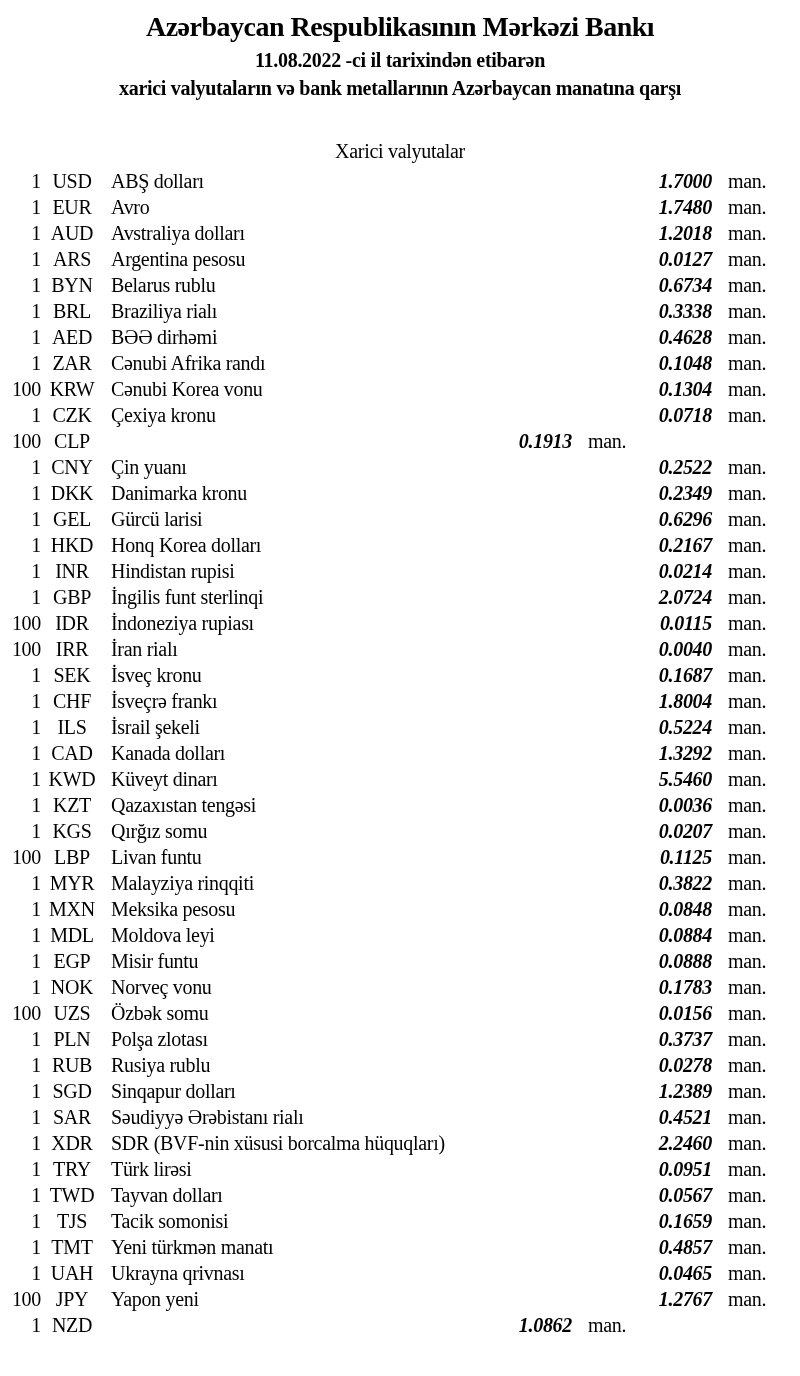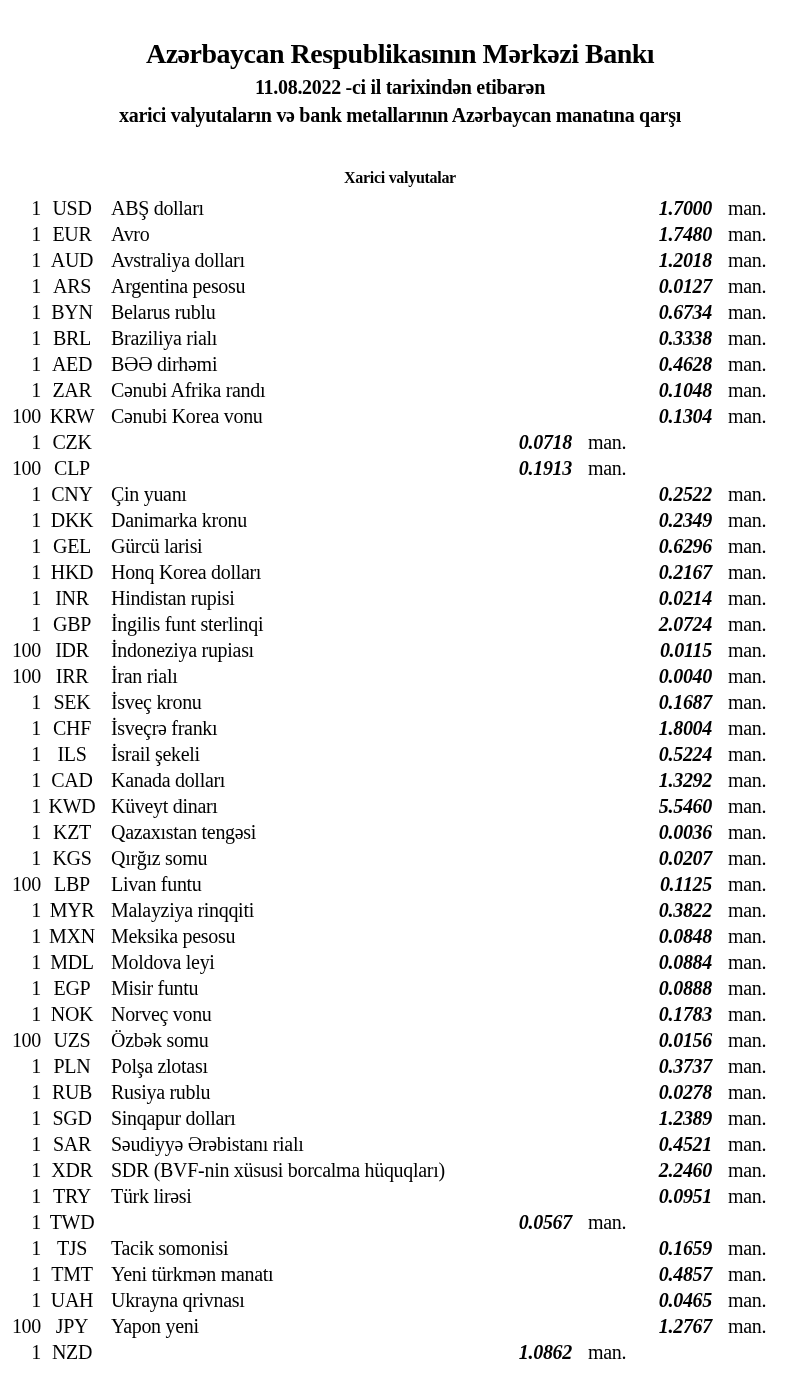--- a/index.html
+++ b/index.html
@@ -8,21 +8,20 @@
     background: #ffffff;
   }
   .page {
     position: relative;
     width: 800px;
     height: 1336px;
     background: #ffffff;
     color: #000000;
     font-family: "Liberation Serif", "DejaVu Serif", serif;
     overflow: hidden;
-    margin-top: 27px;
   }
   .doc-header {
     text-align: center;
   }
   .doc-title {
     margin: 8px 0 0 0;
     font-size: 28px;
     line-height: 38px;
     font-weight: bold;
     letter-spacing: -0.5px;
@@ -31,23 +30,23 @@
   .doc-subtitle,
   .doc-bulletin-line {
     font-size: 20px;
     line-height: 28px;
     font-weight: bold;
     letter-spacing: -0.3px;
   }
   .section-title {
     margin-top: 36px;
     text-align: center;
-    font-size: 16px;
+    font-size: 20px;
     line-height: 26px;
-    font-weight: bold;
+    font-weight: normal;
     letter-spacing: -0.3px;
   }
   .rates-table {
     margin-top: 4px;
   }
   .row {
     display: grid;
     grid-template-columns: 41px 62px 1fr 140px 72px;
     height: 26px;
     line-height: 26px;
@@ -143,20 +142,21 @@
         <span class="qty">100</span>
         <span class="code">KRW</span>
         <span class="cname">Cənubi Korea vonu</span>
         <span class="rate">0.1304</span>
         <span class="unit">man.</span>
       </div>
 
       <div class="row">
         <span class="qty">1</span>
         <span class="code">CZK</span>
+        <span class="cname">Çexiya kronu</span>
         <span class="rate">0.0718</span>
         <span class="unit">man.</span>
       </div>
 
       <div class="row">
         <span class="qty">100</span>
         <span class="code">CLP</span>
         <span class="rate">0.1913</span>
         <span class="unit">man.</span>
       </div>
@@ -381,20 +381,21 @@
         <span class="qty">1</span>
         <span class="code">TRY</span>
         <span class="cname">Türk lirəsi</span>
         <span class="rate">0.0951</span>
         <span class="unit">man.</span>
       </div>
 
       <div class="row">
         <span class="qty">1</span>
         <span class="code">TWD</span>
+        <span class="cname">Tayvan dolları</span>
         <span class="rate">0.0567</span>
         <span class="unit">man.</span>
       </div>
 
       <div class="row">
         <span class="qty">1</span>
         <span class="code">TJS</span>
         <span class="cname">Tacik somonisi</span>
         <span class="rate">0.1659</span>
         <span class="unit">man.</span>

